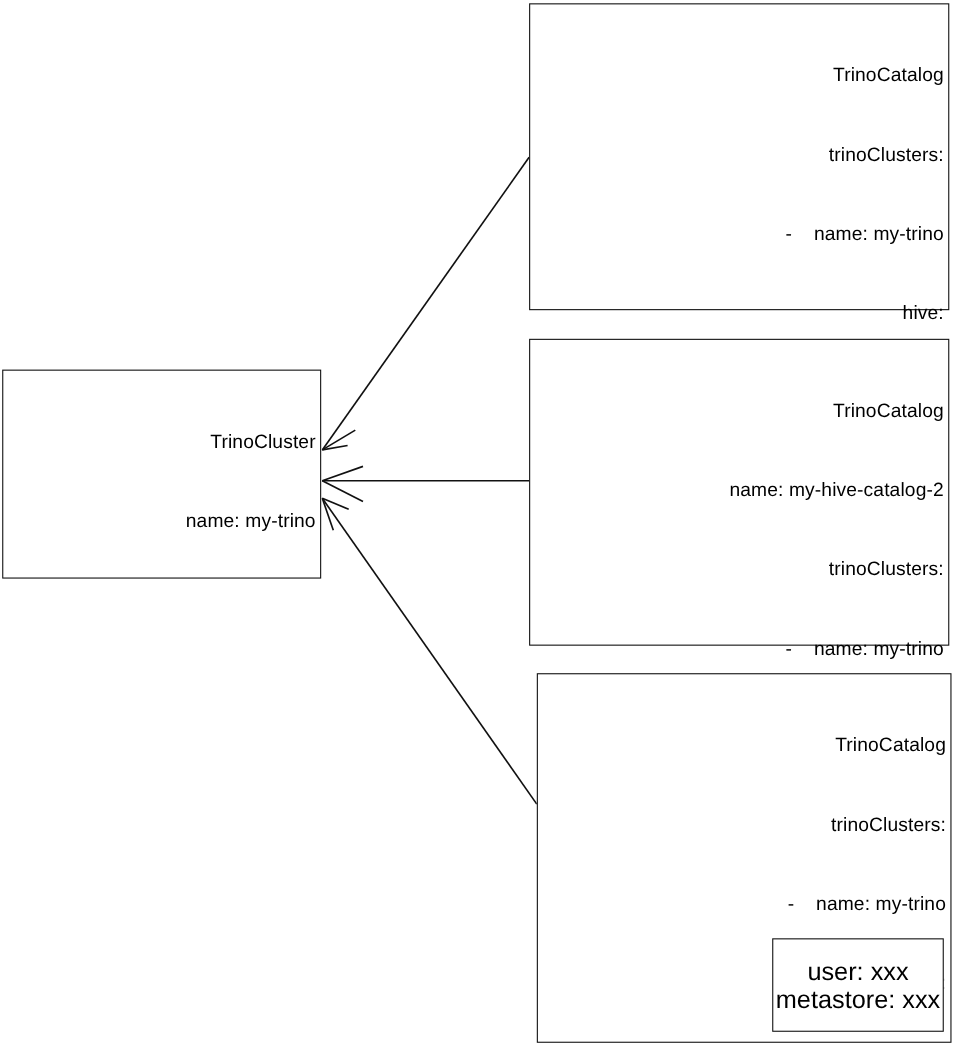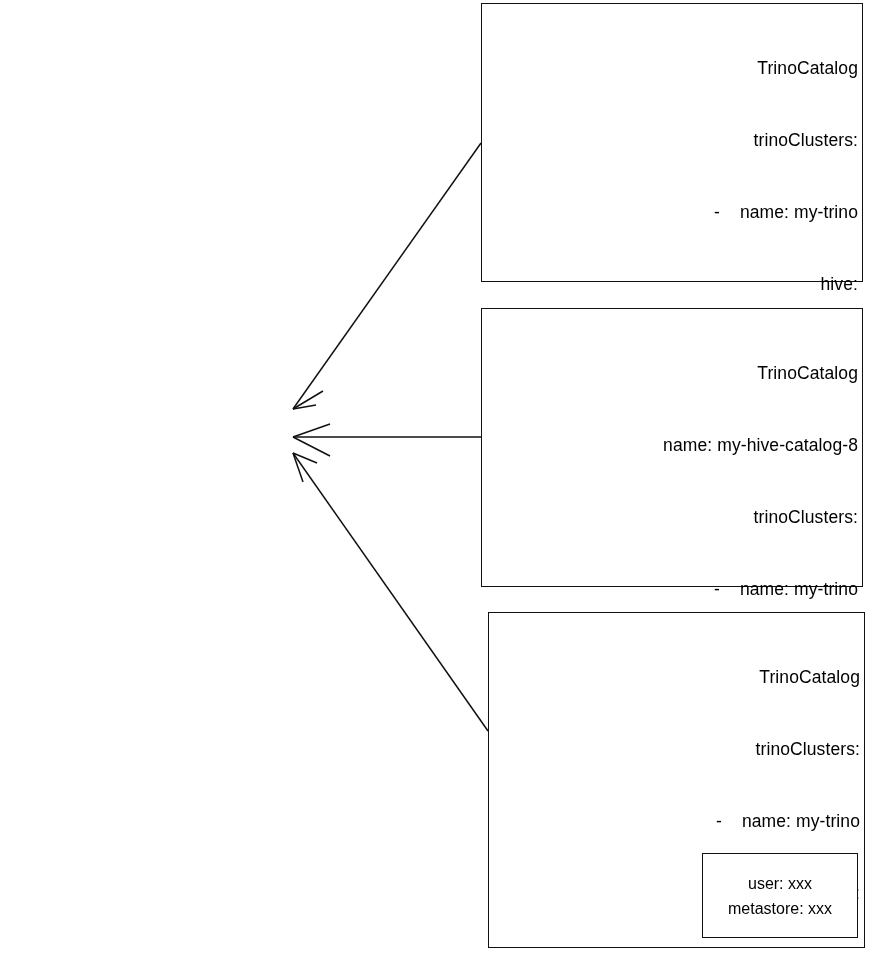--- a/index.html
+++ b/index.html
@@ -41,21 +41,21 @@
     position: absolute;
     box-sizing: border-box;
     background: #ffffff;
     border: 1.8px solid #111111;
     display: flex;
     flex-direction: column;
     align-items: center;
     justify-content: center;
   }
   .secret-node .ln {
-    font-size: 16px;
+    font-size: 23px;
     line-height: 25px;
     white-space: pre;
     text-align: right;
   }
 
   #edges {
     position: absolute;
     left: 0;
     top: 0;
     width: 872px;
@@ -89,38 +89,44 @@
       <path d="M 293 453 L 303 482" stroke-width="1.5"></path>
     </g>
 
     <g>
       <line x1="760" y1="817" x2="787" y2="853" stroke-width="1.5"></line>
       <path d="M 787 853 L 766 831" stroke-width="1.5"></path>
       <path d="M 787 853 L 782 826" stroke-width="1.5"></path>
     </g>
   </svg>
 
+  <div class="node" style="left:2px; top:336px; width:290px; height:190px;">
+    <div class="node-text">
+      <span class="ln">TrinoCluster</span>
+      <span class="ln">name: my-trino</span>
+    </div>
+  </div>
 
   <div class="node" style="left:481px; top:3px; width:382px; height:279px;">
     <div class="node-text">
       <span class="ln">TrinoCatalog</span>
       <span class="ln">trinoClusters:</span>
       <span class="ln"> -    name: my-trino</span>
       <span class="ln">hive:</span>
       <span class="ln">   s3: # S3ConnnectionSpec</span>
       <span class="ln">      inline:</span>
       <span class="ln">         host: minio</span>
       <span class="ln">   metastore: # whatever</span>
     </div>
   </div>
 
   <div class="node" style="left:481px; top:308px; width:382px; height:279px;">
     <div class="node-text">
       <span class="ln">TrinoCatalog</span>
-      <span class="ln">name: my-hive-catalog-8</span>
+      <span class="ln">name: my-hive-catalog-2</span>
       <span class="ln">trinoClusters:</span>
       <span class="ln"> -    name: my-trino</span>
       <span class="ln">hive:</span>
       <span class="ln">   hdfs:</span>
       <span class="ln">      # TBD</span>
       <span class="ln">   metastore: # whatever</span>
     </div>
   </div>
 
   <div class="node" style="left:488px; top:612px; width:377px; height:336px;">

